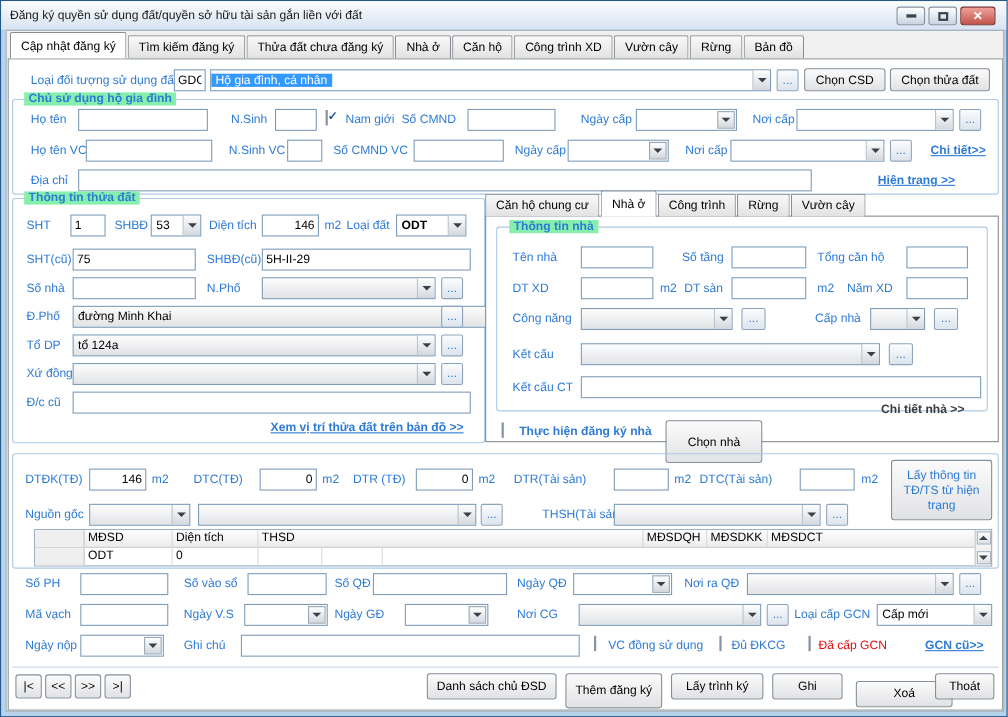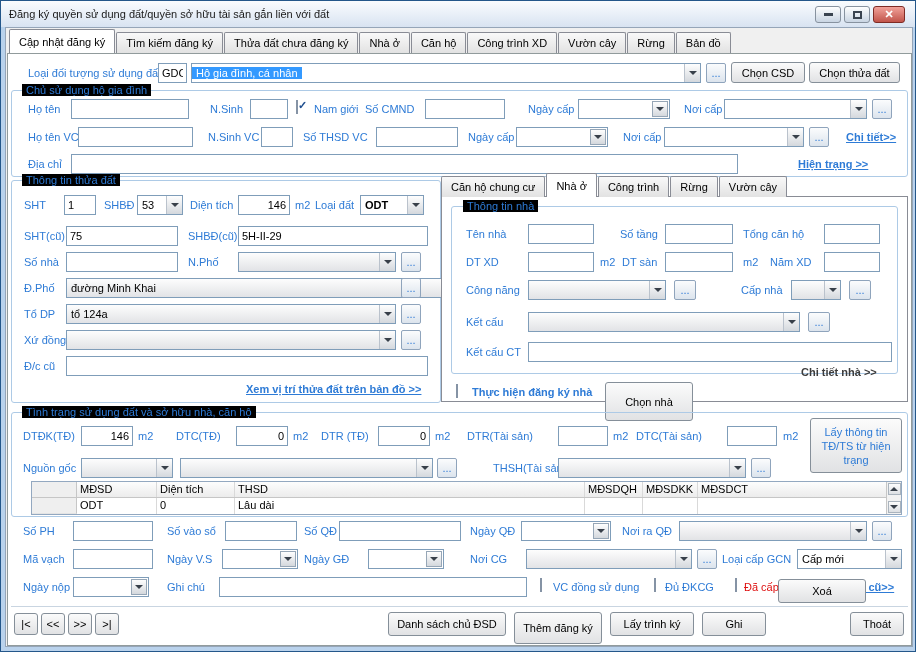--- a/index.html
+++ b/index.html
@@ -32,21 +32,21 @@
   .tri.up{border-top:none;border-bottom:4px solid #38404A}
   .D{height:20px;border:1px solid #7F9DB9;background:#fff;display:flex;align-items:center;justify-content:flex-end;padding:1px}
   .darr{width:16px;height:16px;border:1px solid #96A6B6;background:linear-gradient(#FEFEFE,#D4D8DD);display:flex;align-items:center;justify-content:center}
   .B{border:1px solid #858F99;border-radius:3px;background:linear-gradient(#FBFBFB,#E1E2E4);display:flex;align-items:center;justify-content:center;white-space:nowrap;font:inherit;color:#000}
   .B.multi{white-space:normal;text-align:center;color:var(--accent,#2E7BD6);line-height:14px;padding:2px}
   .dots{width:20px;height:20px;border:1px solid #8FA4BC;border-radius:2px;background:linear-gradient(#FBFCFD,#DCE4ED);color:var(--accent,#2E7BD6);display:flex;align-items:center;justify-content:center}
   .lnk{color:var(--accent,#2E7BD6);font-weight:bold;text-decoration:underline;white-space:nowrap;cursor:pointer}
   .cb{width:13px;height:13px;border:1px solid #8593A5;background:#FDFDFD;position:relative}
   .cb.on::after{content:"\2713";position:absolute;left:1px;top:-2px;font-size:11px;font-weight:bold;color:#1F4F8F}
   .grp{border:1px solid #ADCAE6;border-radius:3px}
-  .capx{color:var(--accent,#2E7BD6);font-weight:normal;background:#000000;padding:0 4px;white-space:nowrap;z-index:3}
+  .capx{color:var(--accent,#2E7BD6);font-weight:bold;background:#86efac;padding:0 4px;white-space:nowrap;z-index:3}
   
   .grid{border:1px solid #93A8C0;background:#fff;display:flex}
   .gmain{flex:1;display:flex;flex-direction:column}
   .g-head,.g-row{display:flex;height:16px}
   .g-head{background:linear-gradient(#FDFDFD,#ECECEC);border-bottom:1px solid #C6C6C6}
   .g-cell{border-right:1px solid #D9D9D9;padding:1px 3px;white-space:nowrap;overflow:hidden}
   .g-sel{background:#EFEFEF;border-right:1px solid #C6C6C6;flex:none}
   .g-row .g-sel{border-bottom:1px solid #E4E4E4}
   .vsb{width:15px;background:#F2F2F2;border-left:1px solid #C6C6C6;display:flex;flex-direction:column;justify-content:space-between;align-items:center;padding:1px 0}
   .sa{width:13px;height:12px;border:1px solid #AAB4BE;background:linear-gradient(#FDFDFD,#DDE0E4);display:flex;align-items:center;justify-content:center}
@@ -123,21 +123,21 @@
           <span class="arr">
             <i class="tri"></i>
           </span>
         </div>
       <div class="abs dots" style="left:864px;top:45px">...</div>
 
       <span class="abs L" style="left:20px;top:77px">Họ tên VC</span>
       <input class="abs I" style="left: 70px; top: 73px; width: 115px;">
       <span class="abs L" style="left:200px;top:77px">N.Sinh VC</span>
       <input class="abs I" style="left: 253px; top: 73px; width: 32px;">
-      <span class="abs L" style="left:295px;top:77px">Số THSD VC</span>
+      <span class="abs L" style="left:295px;top:77px">Số CMND VC</span>
       <input class="abs I" style="left: 368px; top: 73px; width: 82px;">
       <span class="abs L" style="left:460px;top:77px">Ngày cấp</span>
       <div class="abs D" style="left:508px;top:73px;width:92px">
           <span class="darr">
             <i class="tri"></i>
           </span>
         </div>
       <span class="abs L" style="left:615px;top:77px">Nơi cấp</span>
       <div class="abs C" style="left:656px;top:73px;width:140px">
           <span class="arr">
@@ -261,21 +261,20 @@
       <div class="abs dots" style="left:800px;top:258px;width:22px">...</div>
       <span class="abs L" style="left:458px;top:292px">Kết cấu CT</span>
       <input class="abs I" style="left: 520px; top: 288px; width: 364px;">
       <span class="abs" style="left:793px;top:312px;color:#3C3C3C;font-weight:bold">Chi tiết nhà &gt;&gt;</span>
       <span class="abs cb" style="left:446px;top:331px"></span>
       <span class="abs L" style="left:464px;top:332px;font-weight:bold">Thực hiện đăng ký nhà</span>
       <button class="abs B" style="left:597px;top:328px;width:88px;height:39px">Chọn nhà</button>
 
       
       <div class="abs grp" style="left:3px;top:358px;width:897px;height:105px"></div>
-      <span class="abs capx" style="left:14px;top:352px">Tình trạng sử dụng đất và sở hữu nhà, căn hộ</span>
       <span class="abs L" style="left:15px;top:376px">DTĐK(TĐ)</span>
       <input class="abs I num" style="left: 73px; top: 372px; width: 52px;" value="146">
       <span class="abs L" style="left:130px;top:376px">m2</span>
       <span class="abs L" style="left:168px;top:376px">DTC(TĐ)</span>
       <input class="abs I num" style="left: 228px; top: 372px; width: 52px;" value="0">
       <span class="abs L" style="left:285px;top:376px">m2</span>
       <span class="abs L" style="left:313px;top:376px">DTR (TĐ)</span>
       <input class="abs I num" style="left: 370px; top: 372px; width: 52px;" value="0">
       <span class="abs L" style="left:427px;top:376px">m2</span>
       <span class="abs L" style="left:459px;top:376px">DTR(Tài sản)</span>
@@ -314,21 +313,20 @@
             <span class="g-cell" style="width:78px">Diện tích</span>
             <span class="g-cell" style="width:350px">THSD</span>
             <span class="g-cell" style="width:58px">MĐSDQH</span>
             <span class="g-cell" style="width:55px">MĐSDKK</span>
             <span class="g-cell" style="flex:1;border-right:none">MĐSDCT</span>
           </div>
           <div class="g-row">
             <span class="g-cell g-sel" style="width:45px"></span>
             <span class="g-cell" style="width:80px">ODT</span>
             <span class="g-cell" style="width:78px">0</span>
-            <span class="g-cell" style="width:350px">Lâu dài</span>
             <span class="g-cell" style="width:58px"></span>
             <span class="g-cell" style="width:55px"></span>
             <span class="g-cell" style="flex:1;border-right:none"></span>
           </div>
         </div>
         <div class="vsb">
           <span class="sa">
               <i class="tri up"></i>
             </span>
           <span class="sa">
@@ -406,17 +404,17 @@
       
       <div class="abs sep" style="left:3px;top:552px;width:897px"></div>
       <button class="abs B" style="left:6px;top:559px;width:24px;height:22px">|&lt;</button>
       <button class="abs B" style="left:33px;top:559px;width:24px;height:22px">&lt;&lt;</button>
       <button class="abs B" style="left:60px;top:559px;width:24px;height:22px">&gt;&gt;</button>
       <button class="abs B" style="left:87px;top:559px;width:24px;height:22px">&gt;|</button>
       <button class="abs B" style="left:380px;top:558px;width:118px;height:24px">Danh sách chủ ĐSD</button>
       <button class="abs B" style="left:506px;top:558px;width:88px;height:32px">Thêm đăng ký</button>
       <button class="abs B" style="left:602px;top:558px;width:84px;height:24px">Lấy trình ký</button>
       <button class="abs B" style="left:694px;top:558px;width:64px;height:24px">Ghi</button>
-      <button class="abs B" style="left:770px;top:525px;width:88px;height:24px">Xoá</button>
+      <button class="abs B" style="left:770px;top:565px;width:88px;height:24px">Xoá</button>
       <button class="abs B" style="left:842px;top:558px;width:54px;height:24px">Thoát</button>
     </div>
   </div>
 </div>
 
 </body></html>

